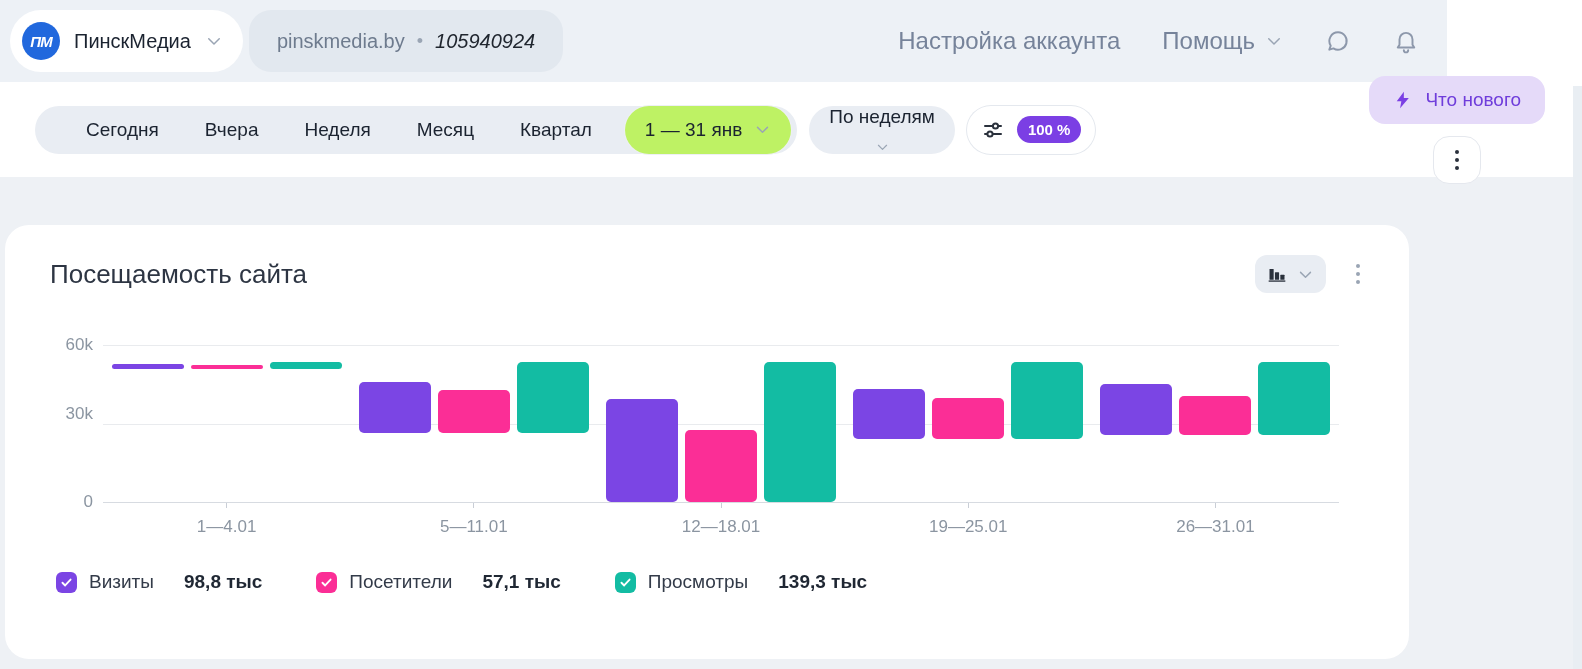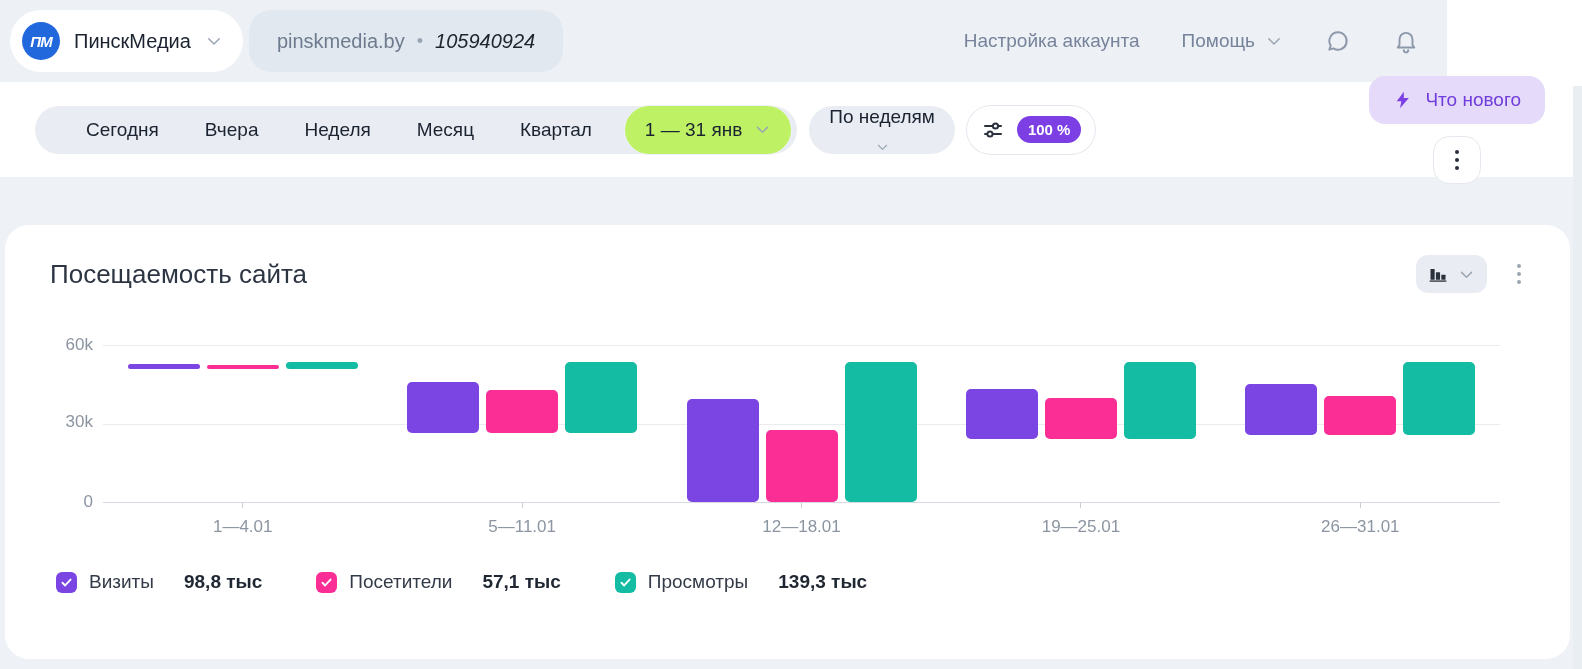--- a/index.html
+++ b/index.html
@@ -28,21 +28,21 @@
   }
   .counter-name { font-size:20px; color:#1b2330; }
   .id-pill {
     background:#e2e8ef; border-radius:22px; height:62px; margin-left:6px;
     display:flex; align-items:center; gap:12px; padding:0 28px; font-size:20px;
   }
   .id-domain { color:#6e7b8e; }
   .id-dot { color:#9aa5b4; font-size:18px; }
   .id-number { color:#20262f;font-style:italic; }
   .top-right { margin-left:auto; display:flex; align-items:center; gap:42px; }
-  .top-link { color:#76839a; font-size:19px; cursor:pointer; }
+  .top-link { color:#76839a; font-size:24px; cursor:pointer; }
   .top-link-wrap { display:flex; align-items:center; gap:10px; cursor:pointer; }
   .icon-btn { display:flex; align-items:center; cursor:pointer; }
   svg.stroke-ic { stroke:#8d98ab; fill:none; stroke-width:1.8; stroke-linecap:round; stroke-linejoin:round; }
   svg.chev { stroke:#9aa5b4; fill:none; stroke-width:2; stroke-linecap:round; stroke-linejoin:round; }
 
   
   .main-col { width:1573px; }
   .right-gutter { position:absolute; top:86px; right:0; width:9px; bottom:0; background:#e9eef3; }
   .toolbar {
     background:#fff; height:95px; border-radius:0 24px 0 0;
@@ -78,21 +78,21 @@
   }
   .kebab-btn {
     width:48px; height:48px; background:#fff; border:1px solid #e5e8ee; border-radius:16px;
     display:flex; flex-direction:column; align-items:center; justify-content:center; gap:4px; cursor:pointer;
   }
   .kebab-btn i, .mini-kebab i { width:4px; height:4px; border-radius:50%; background:#2a313c; display:block; }
 
   
   .content { background:#eef1f5; height:492px; padding-top:48px; }
   .card {
-    background:#fff; border-radius:24px; margin-left:5px; width:1565px; height:434px;
+    background:#fff; border-radius:24px; margin-left:5px; width:1404px; height:434px;
     padding:30px 45px 0 45px; position:relative;
   }
   .card-head { display:flex; align-items:center; }
   .card-title { font-size:26px; color:#2d3543; font-weight:400; }
   .card-head-right { margin-left:auto; display:flex; align-items:center; gap:26px; }
   .chart-type-pill {
     background:#e9edf3; border-radius:12px; height:38px; padding:0 12px;
     display:flex; align-items:center; gap:10px; cursor:pointer;
   }
   .mini-kebab { display:flex; flex-direction:column; gap:4px; cursor:pointer; padding:4px; }
@@ -239,21 +239,21 @@
                 <i></i>
             </div>
           </div>
         </div>
 
         <div class="chart">
           <div class="plot" id="plot">
               <div class="gridline" style="top: 0px;"></div>
               <div class="y-label" style="top: -10px;">60k</div>
               <div class="gridline" style="top: 79px;"></div>
-              <div class="y-label" style="top: 67px;">30k</div>
+              <div class="y-label" style="top: 59px;">30k</div>
               <div class="gridline zero" style="top: 157px;"></div>
               <div class="y-label" style="top: 147px;">0</div>
               <div class="groups">
                 <div class="group">
                   <div class="bars">
                     <div class="bar" style="background: rgb(123, 69, 228); height: 5px;"></div>
                     <div class="bar" style="background: rgb(251, 46, 150); height: 4px;"></div>
                     <div class="bar" style="background: rgb(19, 188, 163); height: 7px;"></div>
                   </div>
                 </div>

